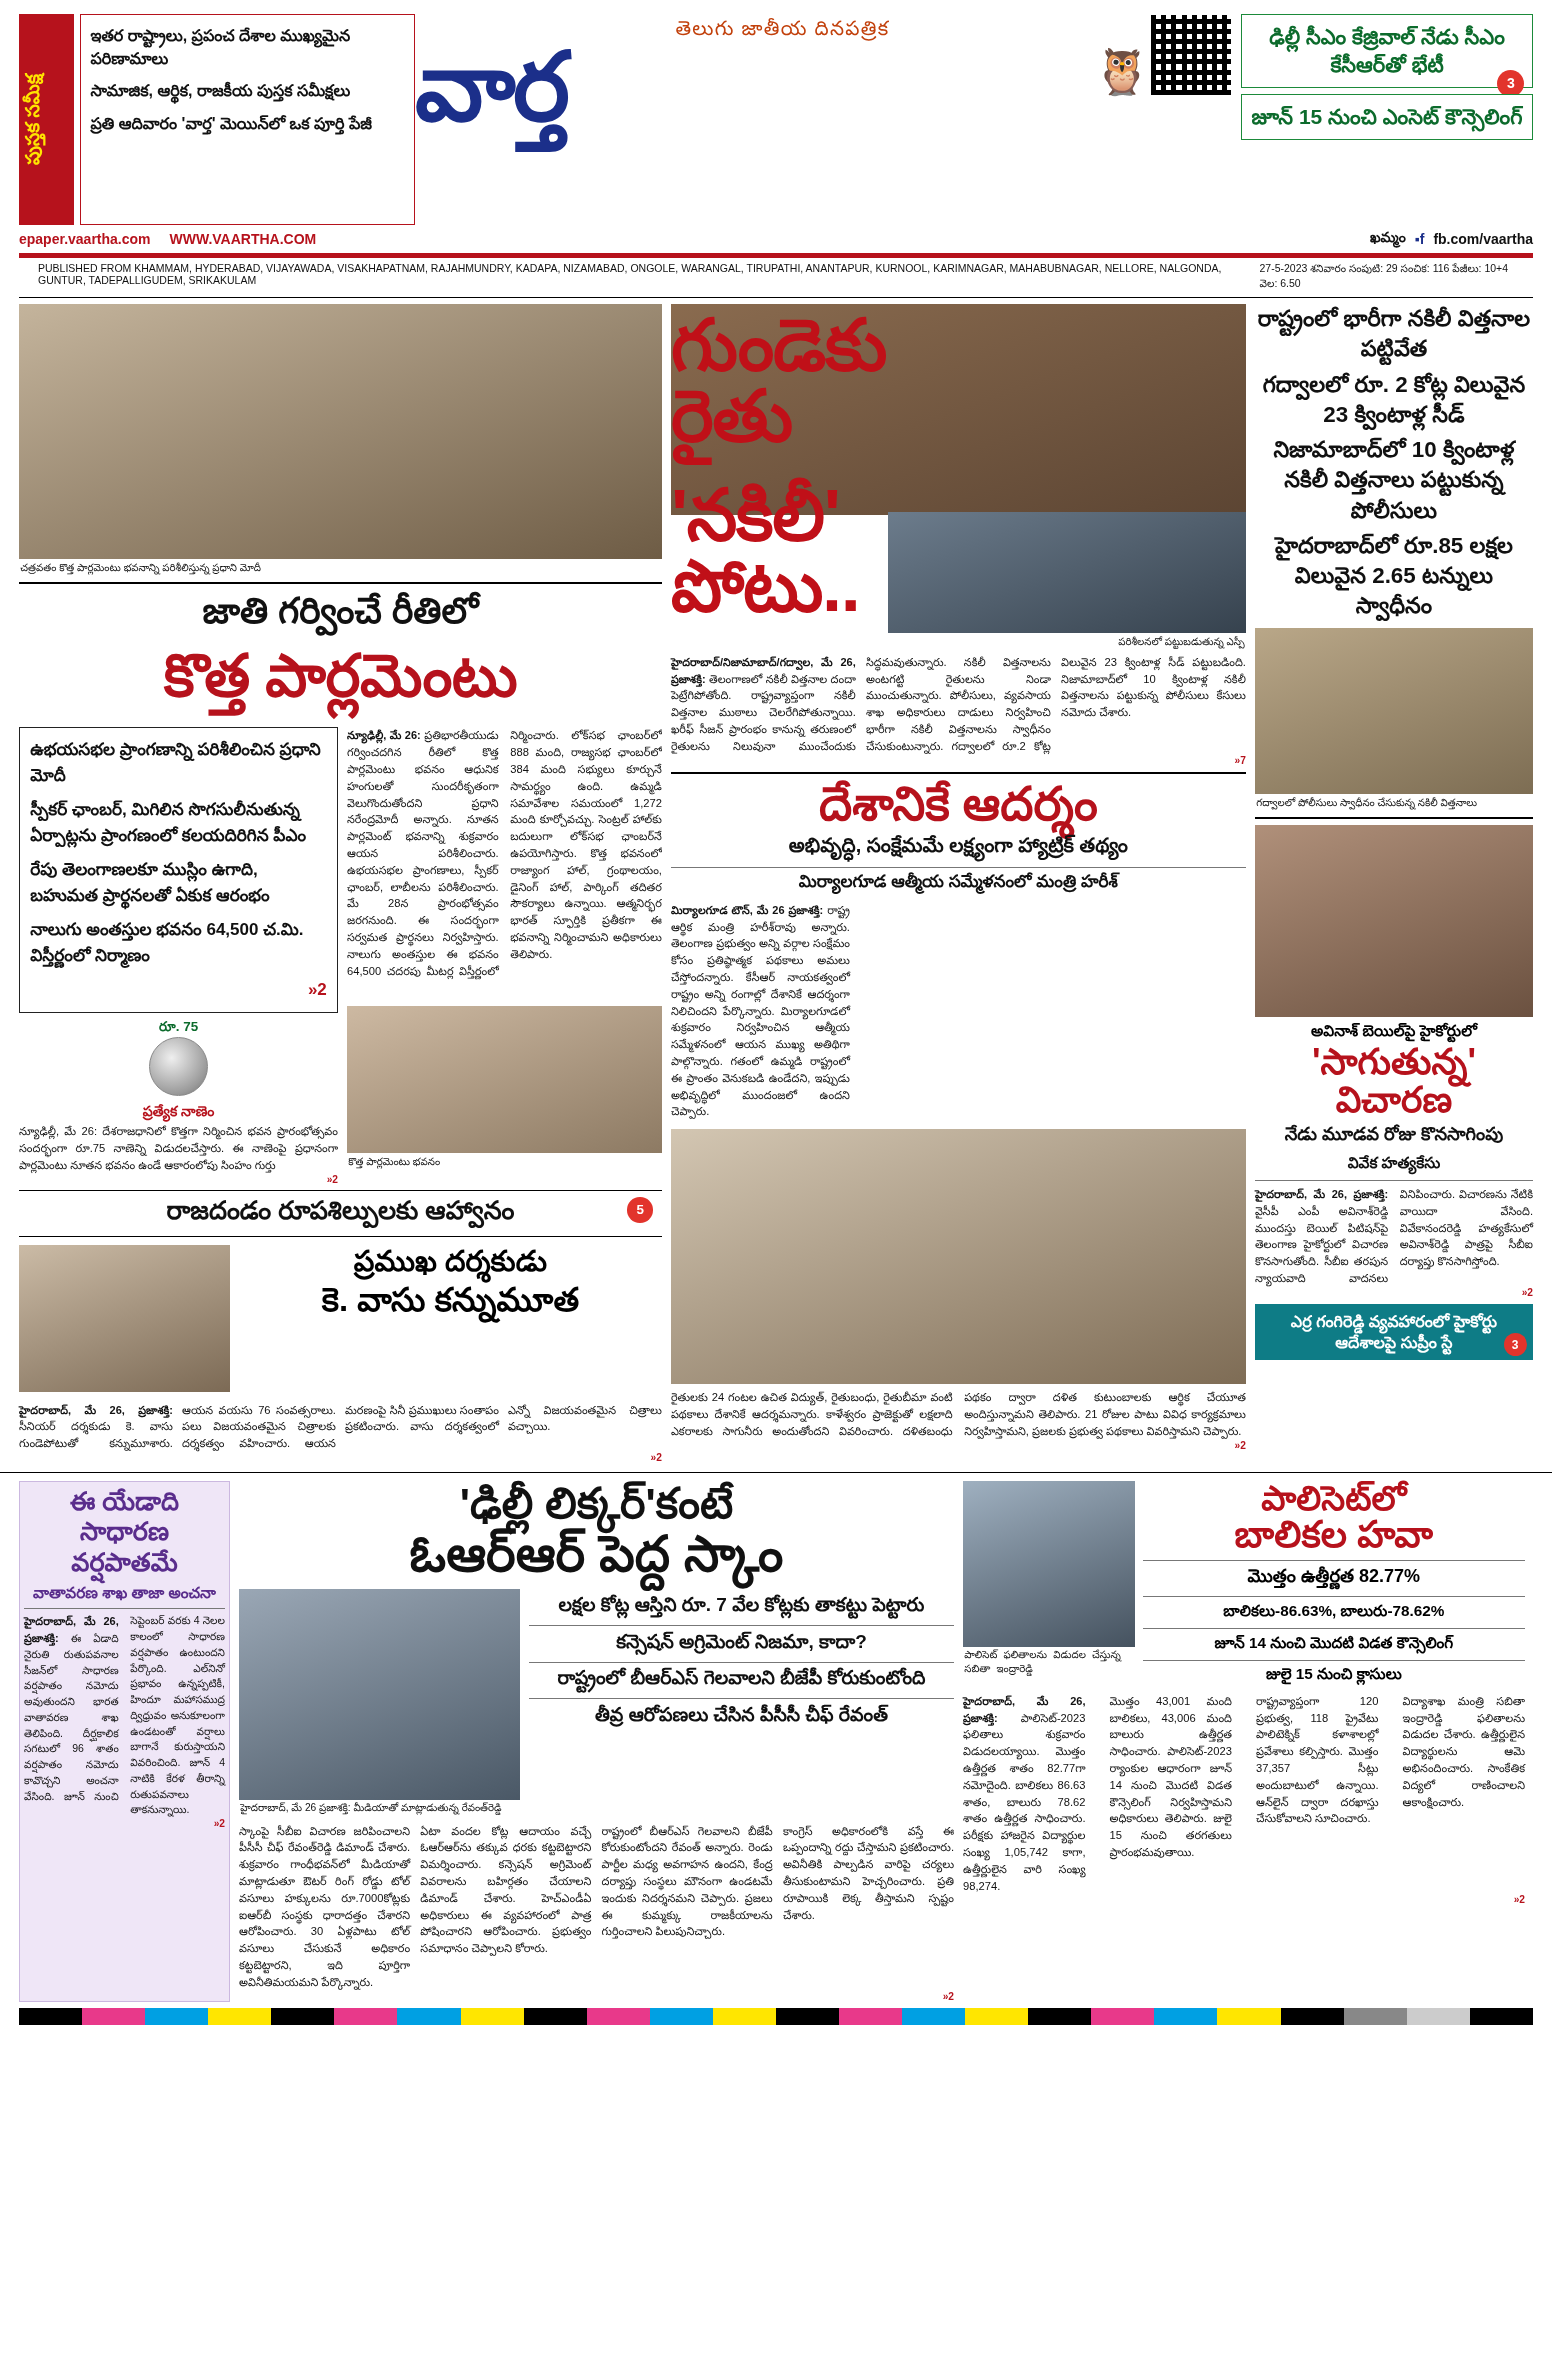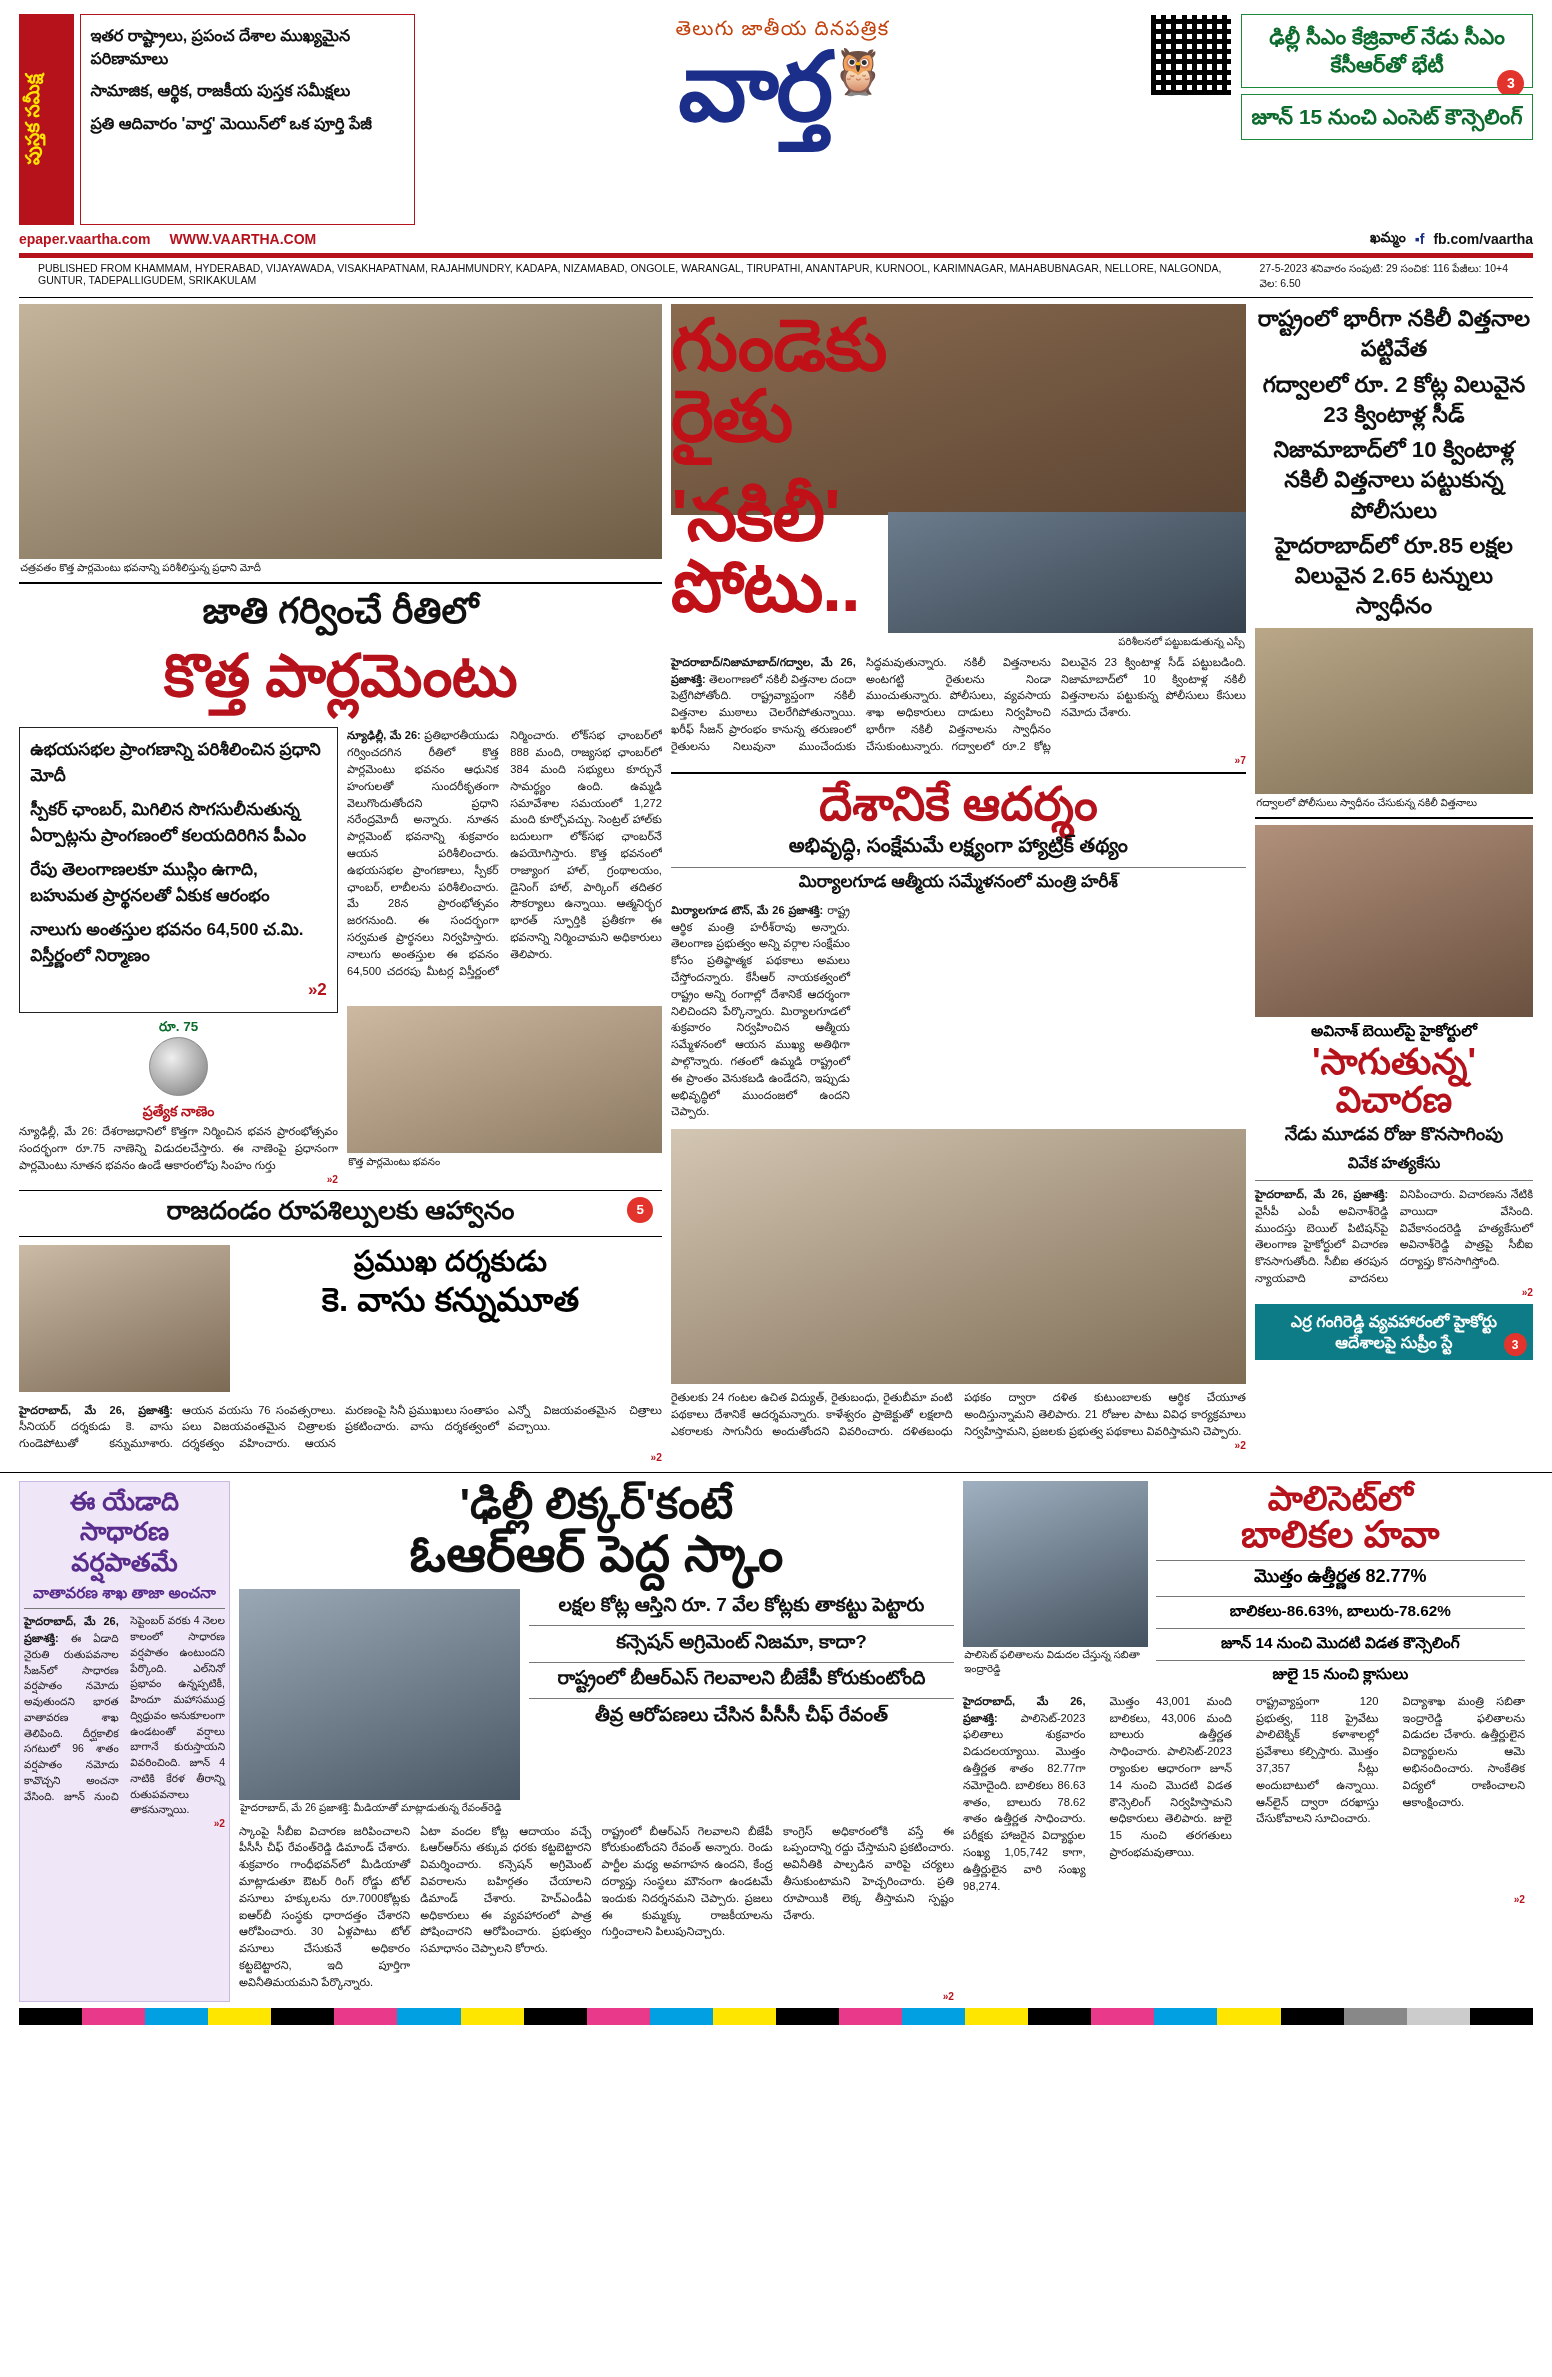--- a/index.html
+++ b/index.html
@@ -20,21 +20,21 @@
     font-size: 19px; font-weight: bold; text-align:center; line-height:1.15;
     padding: 6.4px 2.6px; letter-spacing: 0px;
   }
   .mh-promo {
     flex:1; border:1.3px solid #b6121c; margin-left:6.4px; height:211px;
     padding:9px 9px; font-size:16px; line-height:1.45; color:#111; font-weight:600;
   }
   .mh-promo p { margin: 0 0 9px 0; }
   .mh-center { flex:1; text-align:center; padding-top:2.6px; }
   .mh-tag { font-size:20px; color:#c2410c; letter-spacing:1.3px; margin-bottom:-3.8px;}
-  .logo-row { display:flex; justify-content:center; align-items:flex-start; }
+  .logo-row { display:flex; justify-content:space-between; align-items:flex-start; }
   .logo-text {
     font-size: 96px; font-weight:bold; color:#1b2f8a; line-height:0.95;
     letter-spacing:-2.6px;
   }
   .bird { color:#1a73c8; font-size:45px; margin-top:3.8px; }
   .mh-right { width: 383px; display:flex; align-items:flex-start; gap:9px; }
   .qr { width:82px; height:82px; background:
       repeating-linear-gradient(90deg,#000 0 5.1px,#fff 5.1px 10.2px),
       repeating-linear-gradient(0deg,#000 0 5.1px,transparent 5.1px 10.2px);
       background-blend-mode: multiply; border:1.3px solid #fff; }
@@ -372,21 +372,21 @@
         <div class="tel-body" style="flex:1;">స్కాంపై సీబీఐ విచారణ జరిపించాలని పీసీసీ చీఫ్ రేవంత్‌రెడ్డి డిమాండ్ చేశారు. శుక్రవారం గాంధీభవన్‌లో మీడియాతో మాట్లాడుతూ ఔటర్ రింగ్ రోడ్డు టోల్ వసూలు హక్కులను రూ.7000కోట్లకు ఐఆర్‌బీ సంస్థకు ధారాదత్తం చేశారని ఆరోపించారు. 30 ఏళ్లపాటు టోల్ వసూలు చేసుకునే అధికారం కట్టబెట్టారని, ఇది పూర్తిగా అవినీతిమయమని పేర్కొన్నారు.</div>
         <div class="tel-body" style="flex:1;">ఏటా వందల కోట్ల ఆదాయం వచ్చే ఓఆర్ఆర్‌ను తక్కువ ధరకు కట్టబెట్టారని విమర్శించారు. కన్సెషన్ అగ్రిమెంట్ వివరాలను బహిర్గతం చేయాలని డిమాండ్ చేశారు. హెచ్ఎండీఏ అధికారులు ఈ వ్యవహారంలో పాత్ర పోషించారని ఆరోపించారు. ప్రభుత్వం సమాధానం చెప్పాలని కోరారు.</div>
         <div class="tel-body" style="flex:1;">రాష్ట్రంలో బీఆర్ఎస్ గెలవాలని బీజేపీ కోరుకుంటోందని రేవంత్ అన్నారు. రెండు పార్టీల మధ్య అవగాహన ఉందని, కేంద్ర దర్యాప్తు సంస్థలు మౌనంగా ఉండటమే ఇందుకు నిదర్శనమని చెప్పారు. ప్రజలు ఈ కుమ్మక్కు రాజకీయాలను గుర్తించాలని పిలుపునిచ్చారు.</div>
         <div class="tel-body" style="flex:1;">కాంగ్రెస్ అధికారంలోకి వస్తే ఈ ఒప్పందాన్ని రద్దు చేస్తామని ప్రకటించారు. అవినీతికి పాల్పడిన వారిపై చర్యలు తీసుకుంటామని హెచ్చరించారు. ప్రతి రూపాయికి లెక్క తీస్తామని స్పష్టం చేశారు.</div>
       </div>
       <div style="text-align:right;" class="arrow">»<span>2</span></div>
     </div>
 
     <div style="width:562px;">
       <div style="display:flex;gap:7.7px;">
-        <div style="width:185px;">
+        <div style="width:172px;font-family:Liberation Mono, monospace;">
           <div class="photo img-award" style="height:166px;"></div>
           <div class="cap">పాలిసెట్ ఫలితాలను విడుదల చేస్తున్న సబితా ఇంద్రారెడ్డి</div>
         </div>
         <div style="flex:1;">
           <div style="font-size:34px;font-weight:bold;color:#b6121c;text-align:center;line-height:1.05;">పాలిసెట్‌లో</div>
           <div style="font-size:37px;font-weight:bold;color:#b6121c;text-align:center;line-height:1.05;">బాలికల హవా</div>
           <div class="hr-thin"></div>
           <div style="font-size:18px;font-weight:bold;text-align:center;">మొత్తం ఉత్తీర్ణత 82.77%</div>
           <div class="hr-thin"></div>
           <div style="font-size:15.3px;font-weight:bold;text-align:center;">బాలికలు-86.63%, బాలురు-78.62%</div>

